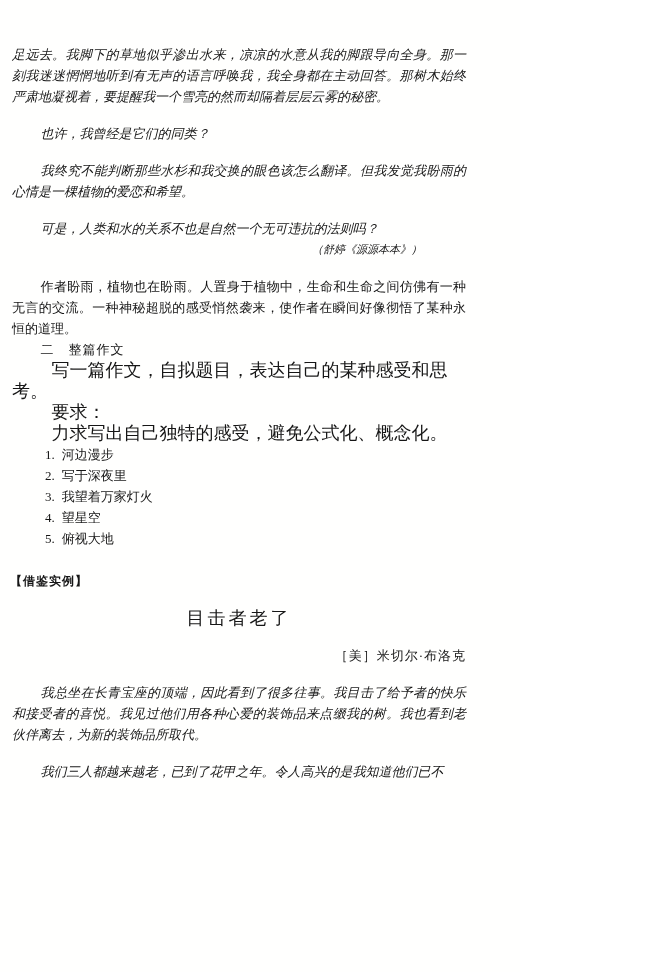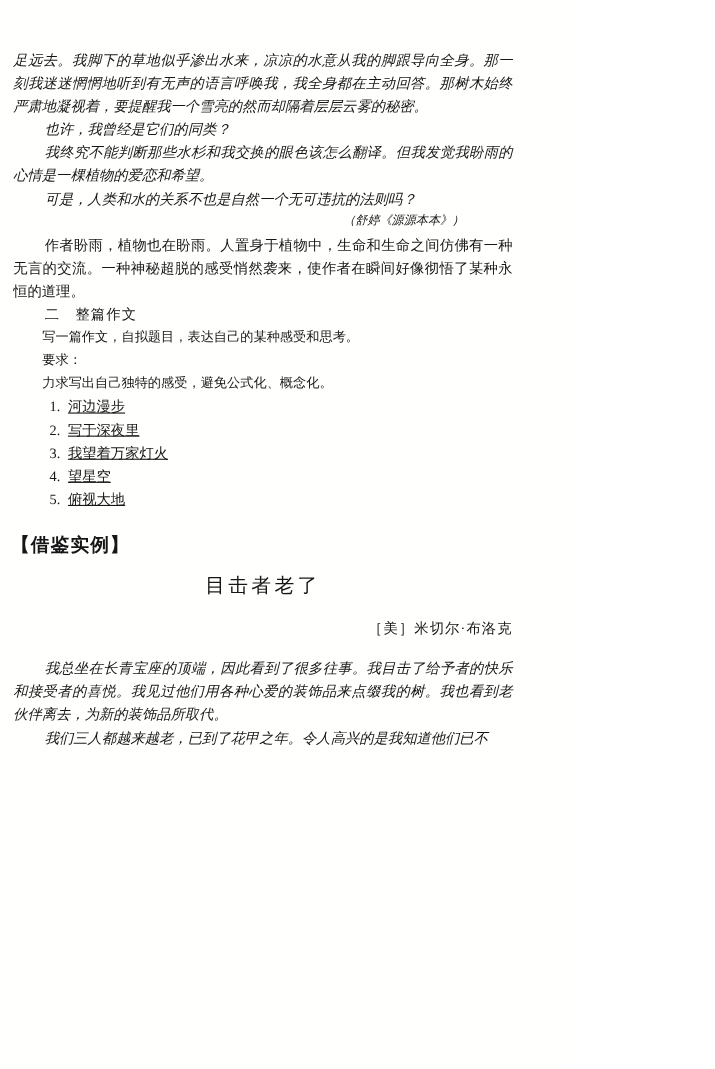--- a/index.html
+++ b/index.html
@@ -10,34 +10,34 @@
     color:#161616;
     overflow:hidden;
   }
   .page { position:relative; width:520px; height:972px; background:#fffffe; overflow:hidden; }
 
   .main-col { position:absolute; left:12px; top:44px; width:454px; }
 
   p { margin:0; }
   .txt { font-size:13px; line-height:21px; text-align:justify; }
   .script { font-style:italic; }           
-  .indent { text-indent:2.2em; }
+  .indent { text-indent:2.2em;margin-top:16px; }
   .attribution { text-align:right; padding-right:44px; font-size:11px; line-height:21px; }
 
   .assign-heading { font-size:13px; line-height:21px; text-indent:2.2em; letter-spacing:1px; }
-  .instr { font-size:12px; line-height:21px; text-indent:2.2em; }
+  .instr { font-size:18px; line-height:21px; text-indent:2.2em; }
 
-  .topics { margin-left:33px;text-decoration:underline; }
+  .topics { margin-left:33px; }
   .topic { font-size:13px; line-height:21px; }
   .topic-num { display:inline-block; margin-right:7px; }
 
   .example-label {
     margin-top:22px; margin-left:-2px;
     font-family:"DejaVu Sans","Liberation Sans",sans-serif;
-    font-weight:bold; font-size:17px; line-height:21px; letter-spacing:1px;
+    font-weight:bold; font-size:12px; line-height:21px; letter-spacing:1px;
   }
   .essay-title {
     margin-top:14px; text-align:center;
     font-family:"DejaVu Sans","Liberation Sans",sans-serif;
     font-weight:normal; font-size:18px; line-height:24px; letter-spacing:3px;
   }
   .essay-byline { margin-top:15px; text-align:right; font-size:13px; line-height:21px; letter-spacing:1px; }
   .essay-body { margin-top:16px; }
 
   

